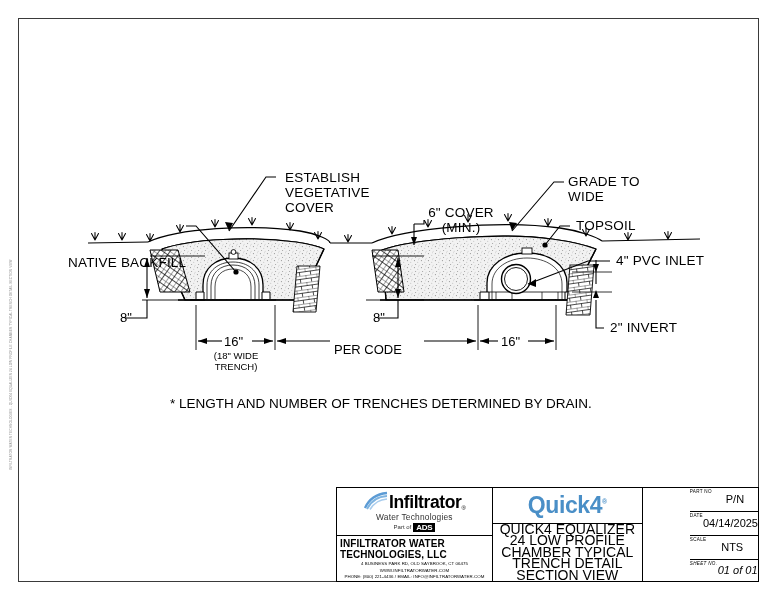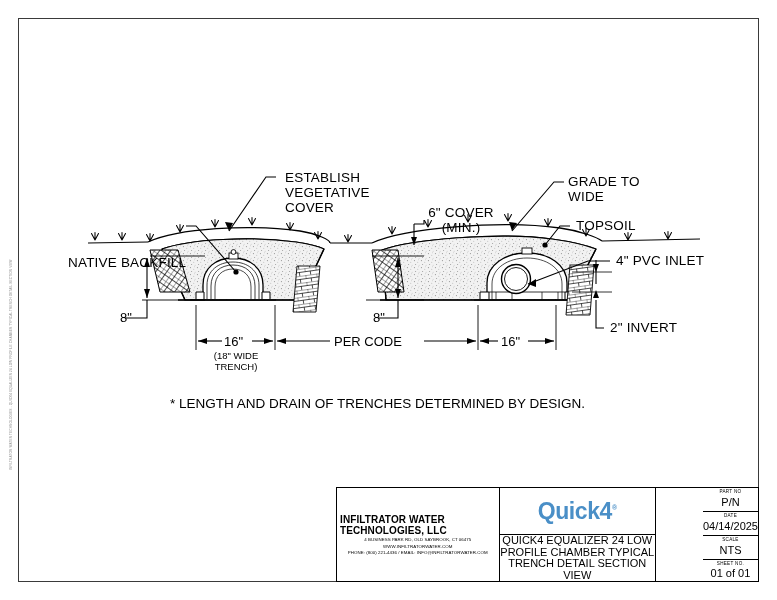--- a/index.html
+++ b/index.html
@@ -25,27 +25,27 @@
            align-items:center;justify-content:center;}
   .tb-addr{flex:1;display:flex;flex-direction:column;align-items:center;
            justify-content:center;padding:2px 3px;box-sizing:border-box;}
   .addr1{font-size:10px;font-weight:bold;letter-spacing:.1px;}
   .addr2{font-size:4.4px;letter-spacing:.05px;margin-top:1.5px;}
   .tb-quick{height:52px;border-bottom:1.2px solid #000;display:flex;
             align-items:center;justify-content:center;}
   .quick4{font-size:23px;font-weight:bold;letter-spacing:-.4px;position:relative;}
   .quick4 .tm{font-size:7px;vertical-align:super;}
   .tb-desc{flex:1;display:flex;flex-direction:column;align-items:center;
-           justify-content:center;font-size:11px;line-height:11.5px;text-align:center;}
-  .tb-cell{border-bottom:1.2px solid #000;display:flex;flex-direction:column;margin-left:47px;}
+           justify-content:center;font-size:14px;line-height:11.5px;text-align:center;}
+  .tb-cell{border-bottom:1.2px solid #000;display:flex;margin-left:47px;}
   .tb-cell:last-child{border-bottom:none;}
   .tb-k{font-size:4.6px;text-align:center;letter-spacing:.3px;padding-top:1px;}
   .tb-v{font-size:11px;text-align:center;padding-bottom:1px;flex:1;
         display:flex;align-items:center;justify-content:center;}
-  .r-h1{height:24px;} .r-h2{height:24px;} .r-h3{height:23px;} .r-h4{height:22px;}
+  .r-h1{height:24px;} .r-h2{height:24px;} .r-h3{height:23px;} .r-h4{height:22px;font-style:italic;}
 
   
   .logo-box{display:flex;flex-direction:column;align-items:center;}
   .logo-row{display:flex;align-items:flex-end;}
   .logo-name{font-size:17.5px;font-weight:bold;letter-spacing:-.4px;line-height:17px;}
   .logo-sub{font-size:8.4px;color:#333;letter-spacing:.2px;margin-top:1px;}
   .logo-ads{font-size:6px;color:#333;margin-top:1px;display:flex;align-items:center;gap:2px;}
   .ads-badge{font-size:8px;font-weight:bold;color:#fff;background:#000;
              padding:0 3px;letter-spacing:-.3px;}
 
@@ -252,29 +252,47 @@
 
   <div class="lbl" style="left:610px;top:320px;">2" INVERT</div>
 
   <div class="dim" style="left:120px;top:310px;">8"</div>
   <div class="dim" style="left:373px;top:310px;">8"</div>
 
   <div class="dim" style="left:224px;top:334px;">16"</div>
   <div class="dimsm" style="left:203px;top:350px;width:66px;">(18" WIDE
 TRENCH)</div>
 
-  <div class="dim" style="left:334px;top:334px;">PER CODE</div>
+  <div class="dim" style="left:334px;top:342px;">PER CODE</div>
 
   <div class="dim" style="left:501px;top:334px;">16"</div>
 
-  <div class="note" style="left:170px;top:396px;">* LENGTH AND DRAIN OF TRENCHES DETERMINED BY DESIGN.</div>
+  <div class="note" style="left:170px;top:396px;">* LENGTH AND NUMBER OF TRENCHES DETERMINED BY DRAIN.</div>
 
   <div id="titleblock">
 
     <div id="tb-left">
+      <div class="tb-logo">
+        <div class="logo-box">
+          <div class="logo-row">
+            <svg width="26" height="20" viewBox="0 0 26 20">
+              <path d="M2 17 C6 8, 14 3, 24 2" stroke="#5b9bd5" stroke-width="2.3" fill="none"></path>
+              <path d="M4 18 C8 10, 15 5.5, 24 5" stroke="#7fb4e0" stroke-width="1.9" fill="none"></path>
+              <path d="M7 18.5 C11 12, 16 8.5, 24 8" stroke="#a8cced" stroke-width="1.6" fill="none"></path>
+            </svg>
+            <span class="logo-name">Infiltrator</span>
+            <span style="font-size:6px;">®</span>
+          </div>
+          <div class="logo-sub">Water Technologies</div>
+          <div class="logo-ads">
+            <span>Part of</span>
+            <span class="ads-badge">ADS</span>
+          </div>
+        </div>
+      </div>
       <div class="tb-addr">
         <div class="addr1">INFILTRATOR WATER TECHNOLOGIES, LLC</div>
         <div class="addr2">4 BUSINESS PARK RD, OLD SAYBROOK, CT 06475</div>
         <div class="addr2">WWW.INFILTRATORWATER.COM</div>
         <div class="addr2">PHONE: (800) 221-4436 / EMAIL: INFO@INFILTRATORWATER.COM</div>
       </div>
     </div>
 
     <div id="tb-mid">
       <div class="tb-quick">

